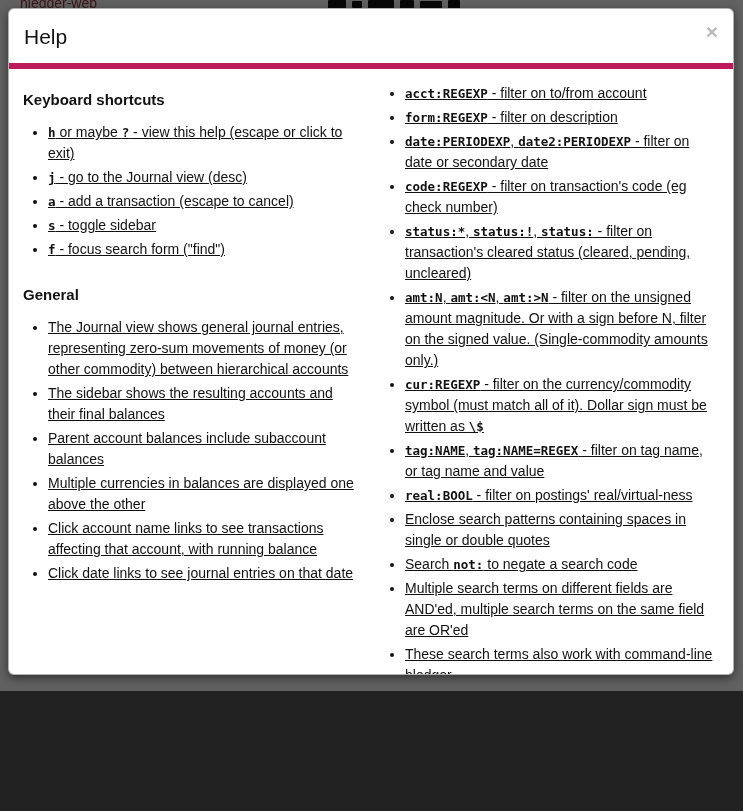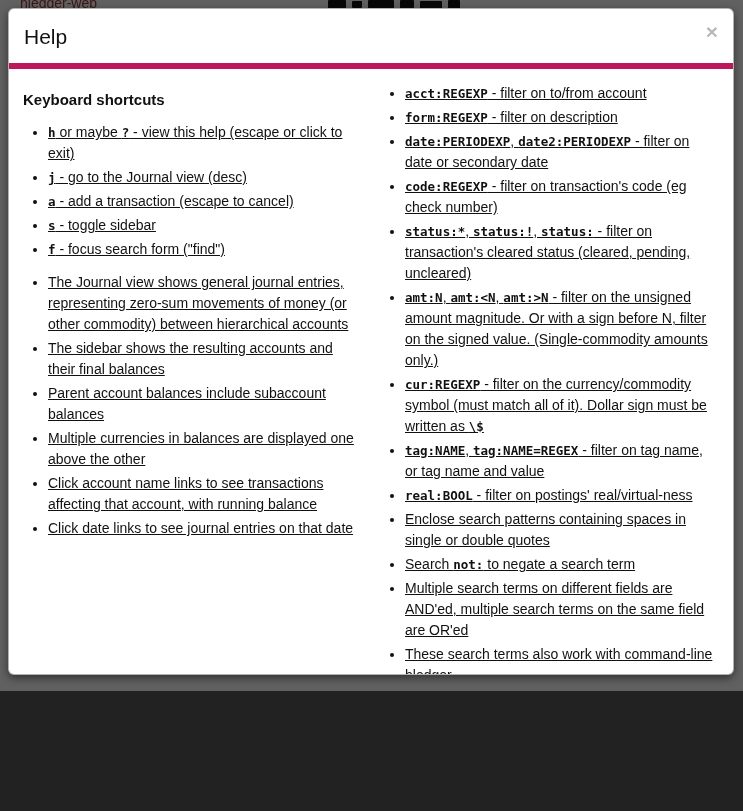--- a/index.html
+++ b/index.html
@@ -148,20 +148,21 @@
     <div class="modal-body">
       <div class="help-column">
           <div class="section-heading">Keyboard shortcuts</div>
           <ul class="help-list">
             <li><code>h</code><span> or maybe </span><code>?</code><span> - view this help (escape or click to exit)</span></li>
             <li><code>j</code><span> - go to the Journal view (desc)</span></li>
             <li><code>a</code><span> - add a transaction (escape to cancel)</span></li>
             <li><code>s</code><span> - toggle sidebar</span></li>
             <li><code>f</code><span> - focus search form ("find")</span></li>
           </ul>
+          <div class="section-heading">General</div>
           <ul class="help-list">
             <li><span>The Journal view shows general journal entries, representing zero-sum movements of money (or other commodity) between hierarchical accounts</span></li>
             <li><span>The sidebar shows the resulting accounts and their final balances</span></li>
             <li><span>Parent account balances include subaccount balances</span></li>
             <li><span>Multiple currencies in balances are displayed one above the other</span></li>
             <li><span>Click account name links to see transactions affecting that account, with running balance</span></li>
             <li><span>Click date links to see journal entries on that date</span></li>
           </ul>
         </div>
       <div class="help-column">
@@ -169,21 +170,21 @@
             <li><code>acct:REGEXP</code><span> - filter on to/from account</span></li>
             <li><code>form:REGEXP</code><span> - filter on description</span></li>
             <li><code>date:PERIODEXP</code><span>, </span><code>date2:PERIODEXP</code><span> - filter on date or secondary date</span></li>
             <li><code>code:REGEXP</code><span> - filter on transaction's code (eg check number)</span></li>
             <li><code>status:*</code><span>, </span><code>status:!</code><span>, </span><code>status:</code><span> - filter on transaction's cleared status (cleared, pending, uncleared)</span></li>
             <li><code>amt:N</code><span>, </span><code>amt:&lt;N</code><span>, </span><code>amt:&gt;N</code><span> - filter on the unsigned amount magnitude. Or with a sign before N, filter on the signed value. (Single-commodity amounts only.)</span></li>
             <li><code>cur:REGEXP</code><span> - filter on the currency/commodity symbol (must match all of it). Dollar sign must be written as </span><code>\$</code></li>
             <li><code>tag:NAME</code><span>, </span><code>tag:NAME=REGEX</code><span> - filter on tag name, or tag name and value</span></li>
             <li><code>real:BOOL</code><span> - filter on postings' real/virtual-ness</span></li>
             <li><span>Enclose search patterns containing spaces in single or double quotes</span></li>
-            <li><span>Search </span><code>not:</code><span> to negate a search term</span></li>
+            <li><span>Search </span><code>not:</code><span> to negate a search code</span></li>
             <li><span>Multiple search terms on different fields are AND'ed, multiple search terms on the same field are OR'ed</span></li>
             <li><span>These search terms also work with command-line hledger</span></li>
           </ul>
         </div>
     </div>
   </div>
 
 </div>
 
 </body></html>

